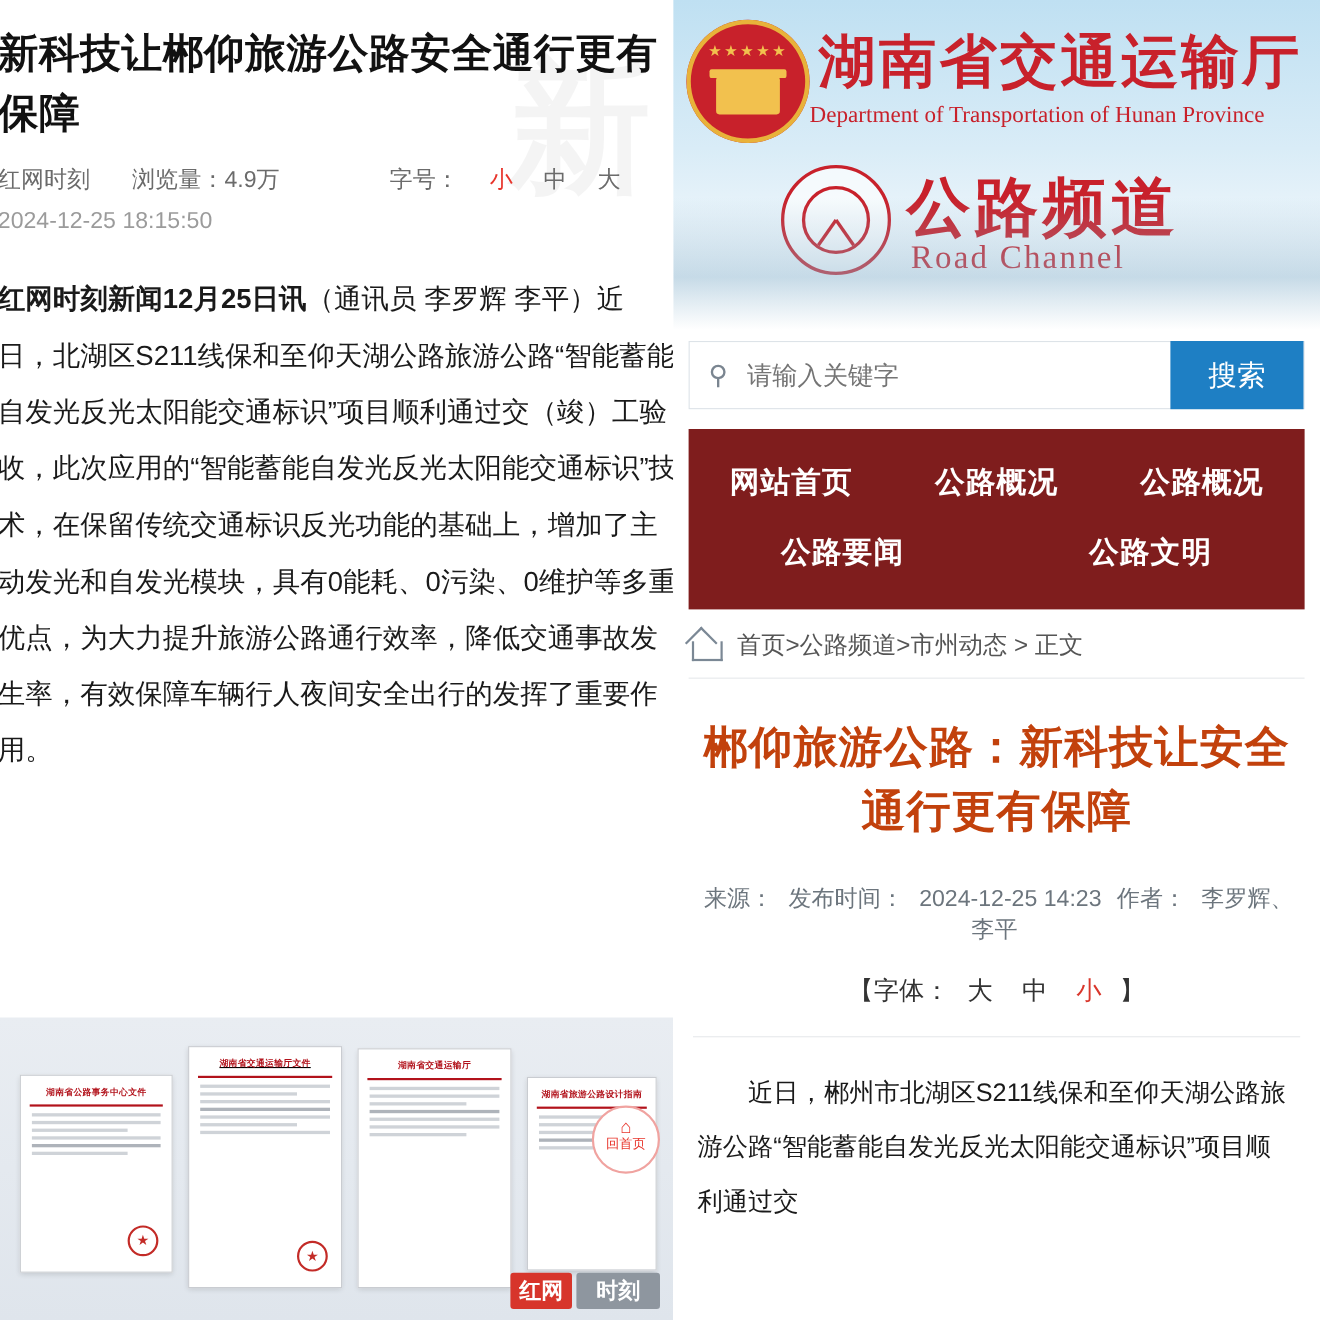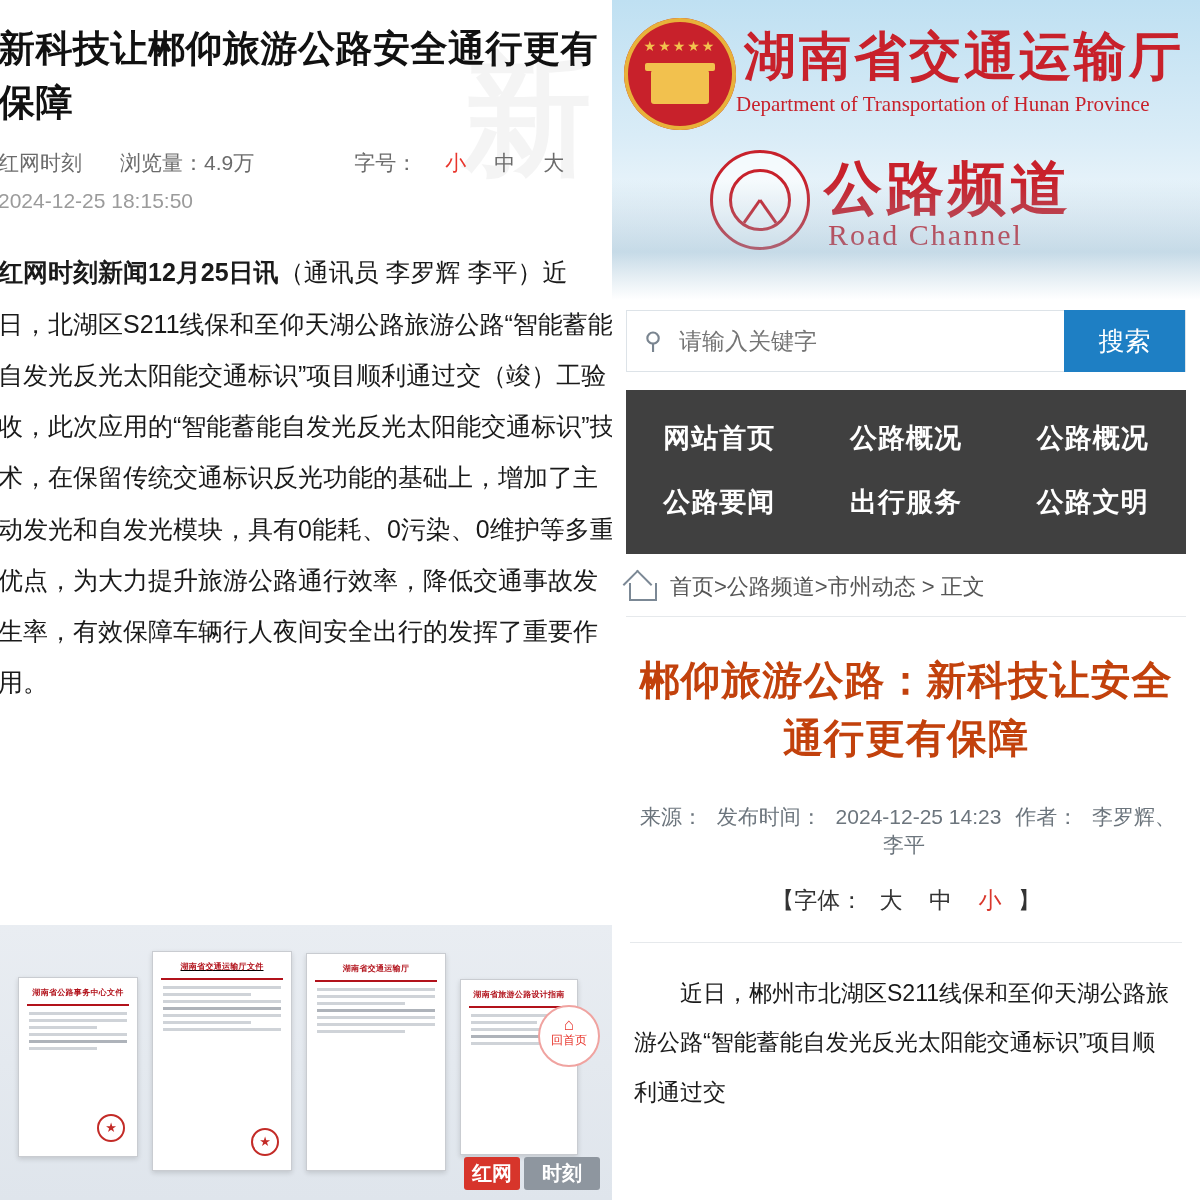--- a/index.html
+++ b/index.html
@@ -93,21 +93,21 @@
     display: flex;
     gap: 14px;
     align-items: flex-start;
   }
   .doc {
     background: #fff;
     border: 1px solid #c9ccd1;
     box-shadow: 0 2px 5px rgba(0,0,0,0.14);
     position: relative;
   }
-  .doc.d1 { width: 120px; height: 180px; margin-top: 34px; }
+  .doc.d1 { width: 139px; height: 180px; margin-top: 34px; }
   .doc.d2 { width: 140px; height: 220px; margin-top: 8px; text-decoration: underline; }
   .doc.d3 { width: 140px; height: 218px; margin-top: 10px; }
   .doc.d4 { width: 118px; height: 176px; margin-top: 36px; }
   .doc-head {
     text-align: center;
     font-size: 8px;
     color: #b2121b;
     font-weight: bold;
     padding: 9px 4px 4px;
     letter-spacing: .3px;
@@ -291,21 +291,21 @@
     background: #1e7fc4;
     color: #fff;
     font-size: 26px;
     border: none;
     cursor: pointer;
     font-family: "Liberation Sans", sans-serif;
   }
 
   .navbar {
     margin: 18px 14px 0 14px;
-    background: #404040;
+    background: #7f1d1d;
     padding: 16px 0 20px;
   }
   .nav-row {
     display: flex;
   }
   .nav-item {
     flex: 1;
     text-align: center;
     color: #ffffff;
     font-size: 27px;
@@ -487,21 +487,20 @@
     </div>
 
     <div class="navbar">
       <div class="nav-row">
         <div class="nav-item">网站首页</div>
         <div class="nav-item">公路概况</div>
         <div class="nav-item">公路概况</div>
       </div>
       <div class="nav-row">
         <div class="nav-item">公路要闻</div>
-        <div class="nav-item">出行服务</div>
         <div class="nav-item">公路文明</div>
       </div>
     </div>
 
     <div class="crumb">
       <span class="home-ic"></span>
       <span>首页&gt;公路频道&gt;市州动态 &gt; 正文</span>
     </div>
 
     <div class="news-title">郴仰旅游公路：新科技让安全通行更有保障</div>

